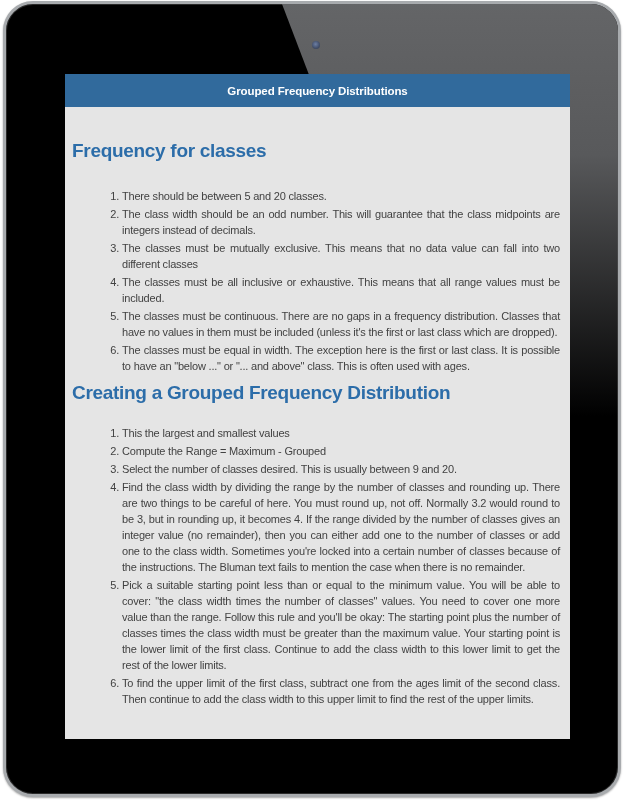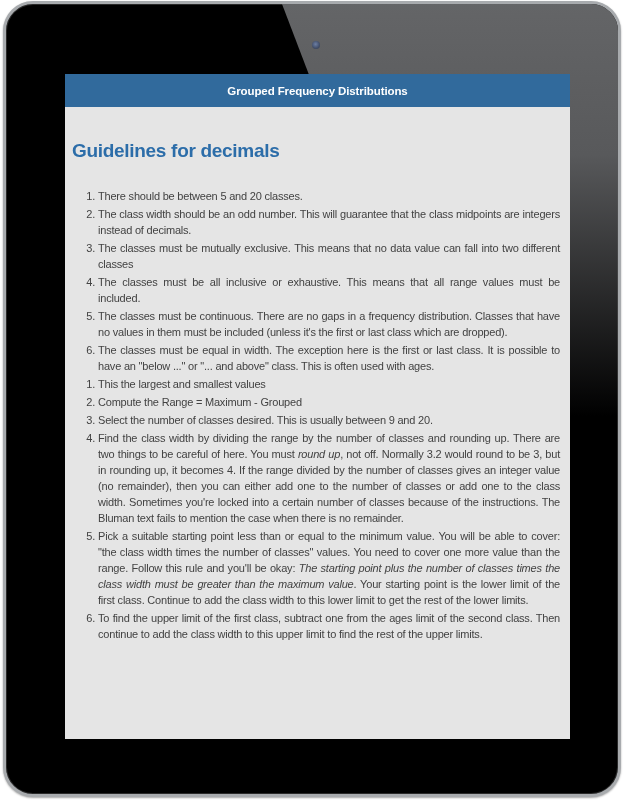--- a/index.html
+++ b/index.html
@@ -75,46 +75,48 @@
   .content ol {
     margin: 0 2px 0 0;
     padding-left: 26px;
     font-size: 11px;
     line-height: 16px;
     letter-spacing: -0.2px;
   }
   .content ol li {
     margin-bottom: 2px;
     text-align: justify;
+    margin-left: 24px;
   }
-  .content .it { font-style: italic; }
+  .content .it { }
 </style>
 </head>
 <body>
 
 <div class="stage">
   <div class="tablet">
     <div class="glare"></div>
     <div class="camera"></div>
 
     <div class="page">
       <div class="titlebar">
         <span>Grouped Frequency Distributions</span>
       </div>
       <div class="content">
-        <h1>Guidelines for decimals</h1>
+        <h1>Frequency for classes</h1>
         <ol>
             <li><span>There should be between 5 and 20 classes.</span></li>
             <li><span>The class width should be an odd number. This will guarantee that the class midpoints are integers instead of decimals.</span></li>
             <li><span>The classes must be mutually exclusive. This means that no data value can fall into two different classes</span></li>
             <li><span>The classes must be all inclusive or exhaustive. This means that all range values must be included.</span></li>
             <li><span>The classes must be continuous. There are no gaps in a frequency distribution. Classes that have no values in them must be included (unless it's the first or last class which are dropped).</span></li>
             <li><span>The classes must be equal in width. The exception here is the first or last class. It is possible to have an "below ..." or "... and above" class. This is often used with ages.</span></li>
           </ol>
 
+        <h1 class="second">Creating a Grouped Frequency Distribution</h1>
         <ol>
             <li><span>This the largest and smallest values</span></li>
             <li><span>Compute the Range = Maximum - Grouped</span></li>
             <li><span>Select the number of classes desired. This is usually between 9 and 20.</span></li>
             <li><span>Find the class width by dividing the range by the number of classes and rounding up. There are two things to be careful of here. You must </span><span class="it">round up</span><span>, not off. Normally 3.2 would round to be 3, but in rounding up, it becomes 4. If the range divided by the number of classes gives an integer value (no remainder), then you can either add one to the number of classes or add one to the class width. Sometimes you're locked into a certain number of classes because of the instructions. The Bluman text fails to mention the case when there is no remainder.</span></li>
             <li><span>Pick a suitable starting point less than or equal to the minimum value. You will be able to cover: "the class width times the number of classes" values. You need to cover one more value than the range. Follow this rule and you'll be okay: </span><span class="it">The starting point plus the number of classes times the class width must be greater than the maximum value</span><span>. Your starting point is the lower limit of the first class. Continue to add the class width to this lower limit to get the rest of the lower limits.</span></li>
             <li><span>To find the upper limit of the first class, subtract one from the ages limit of the second class. Then continue to add the class width to this upper limit to find the rest of the upper limits.</span></li>
           </ol>
       </div>
     </div>

